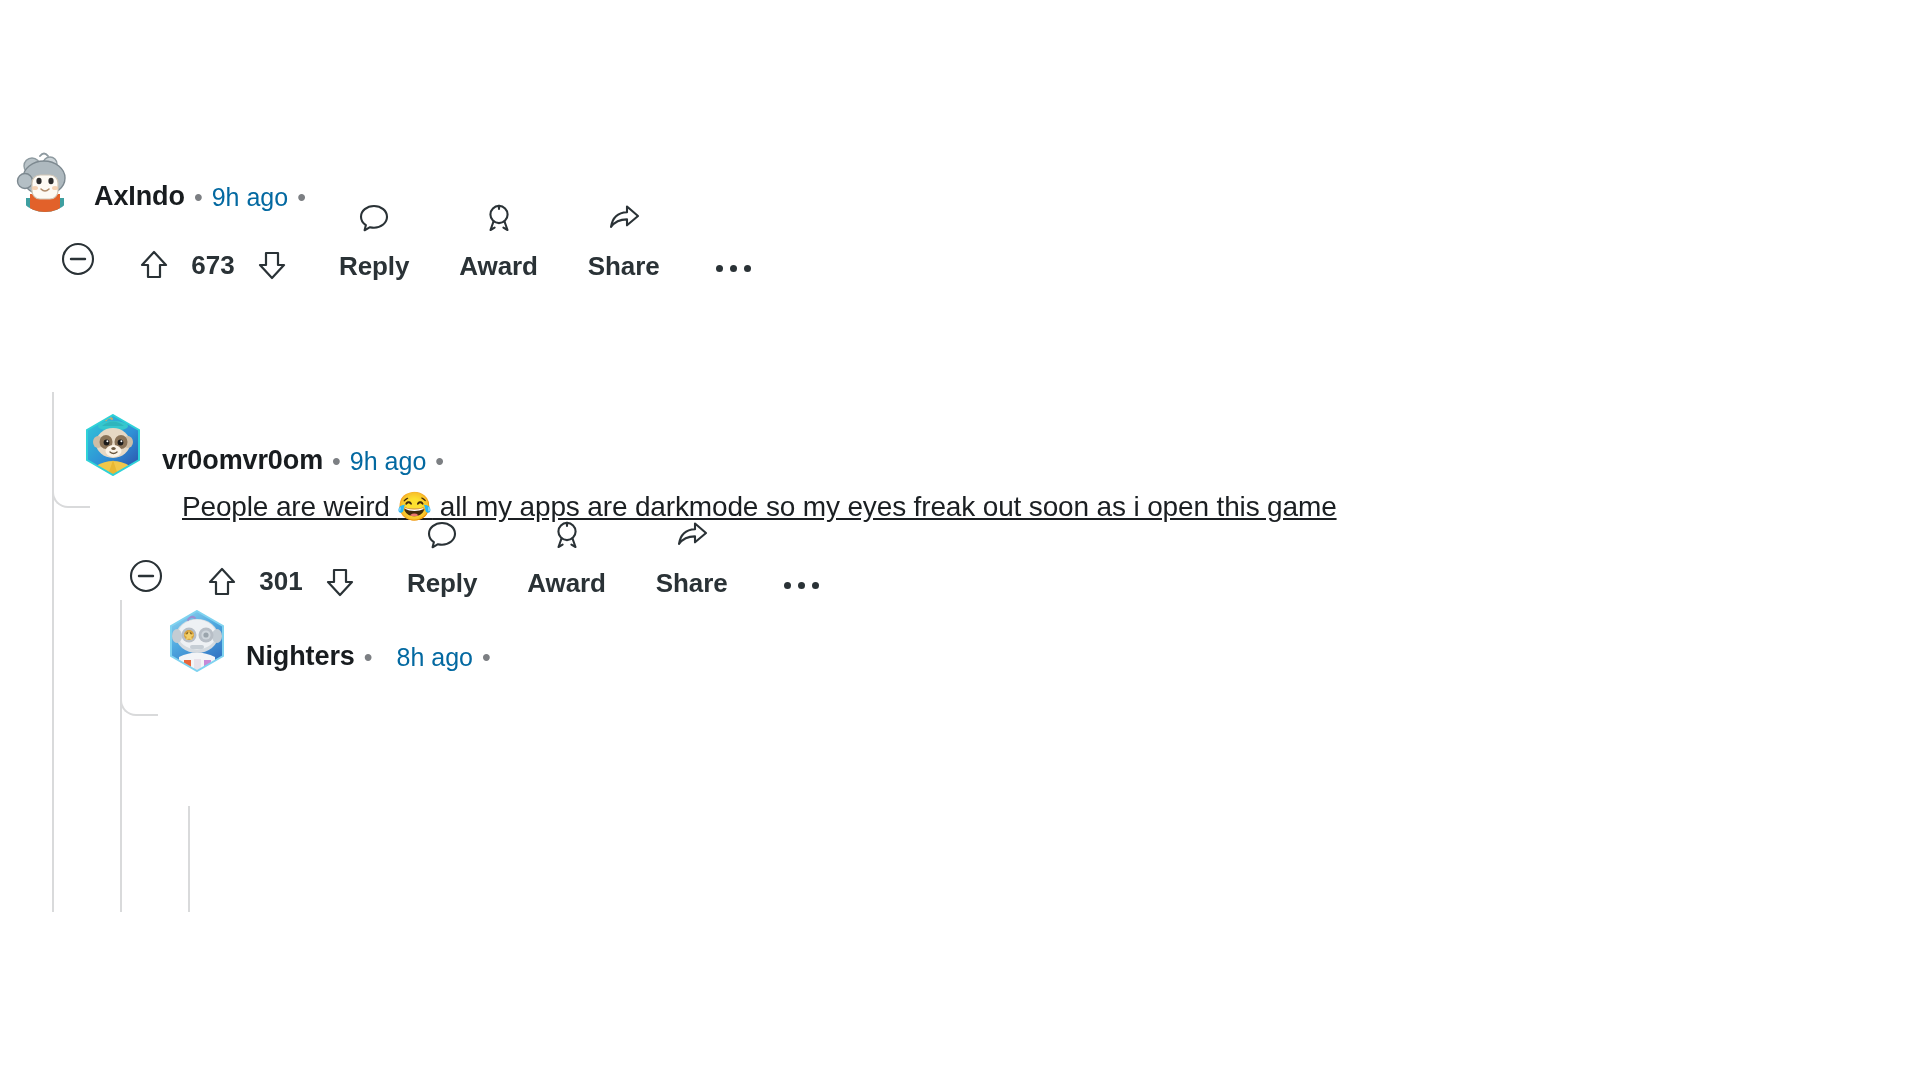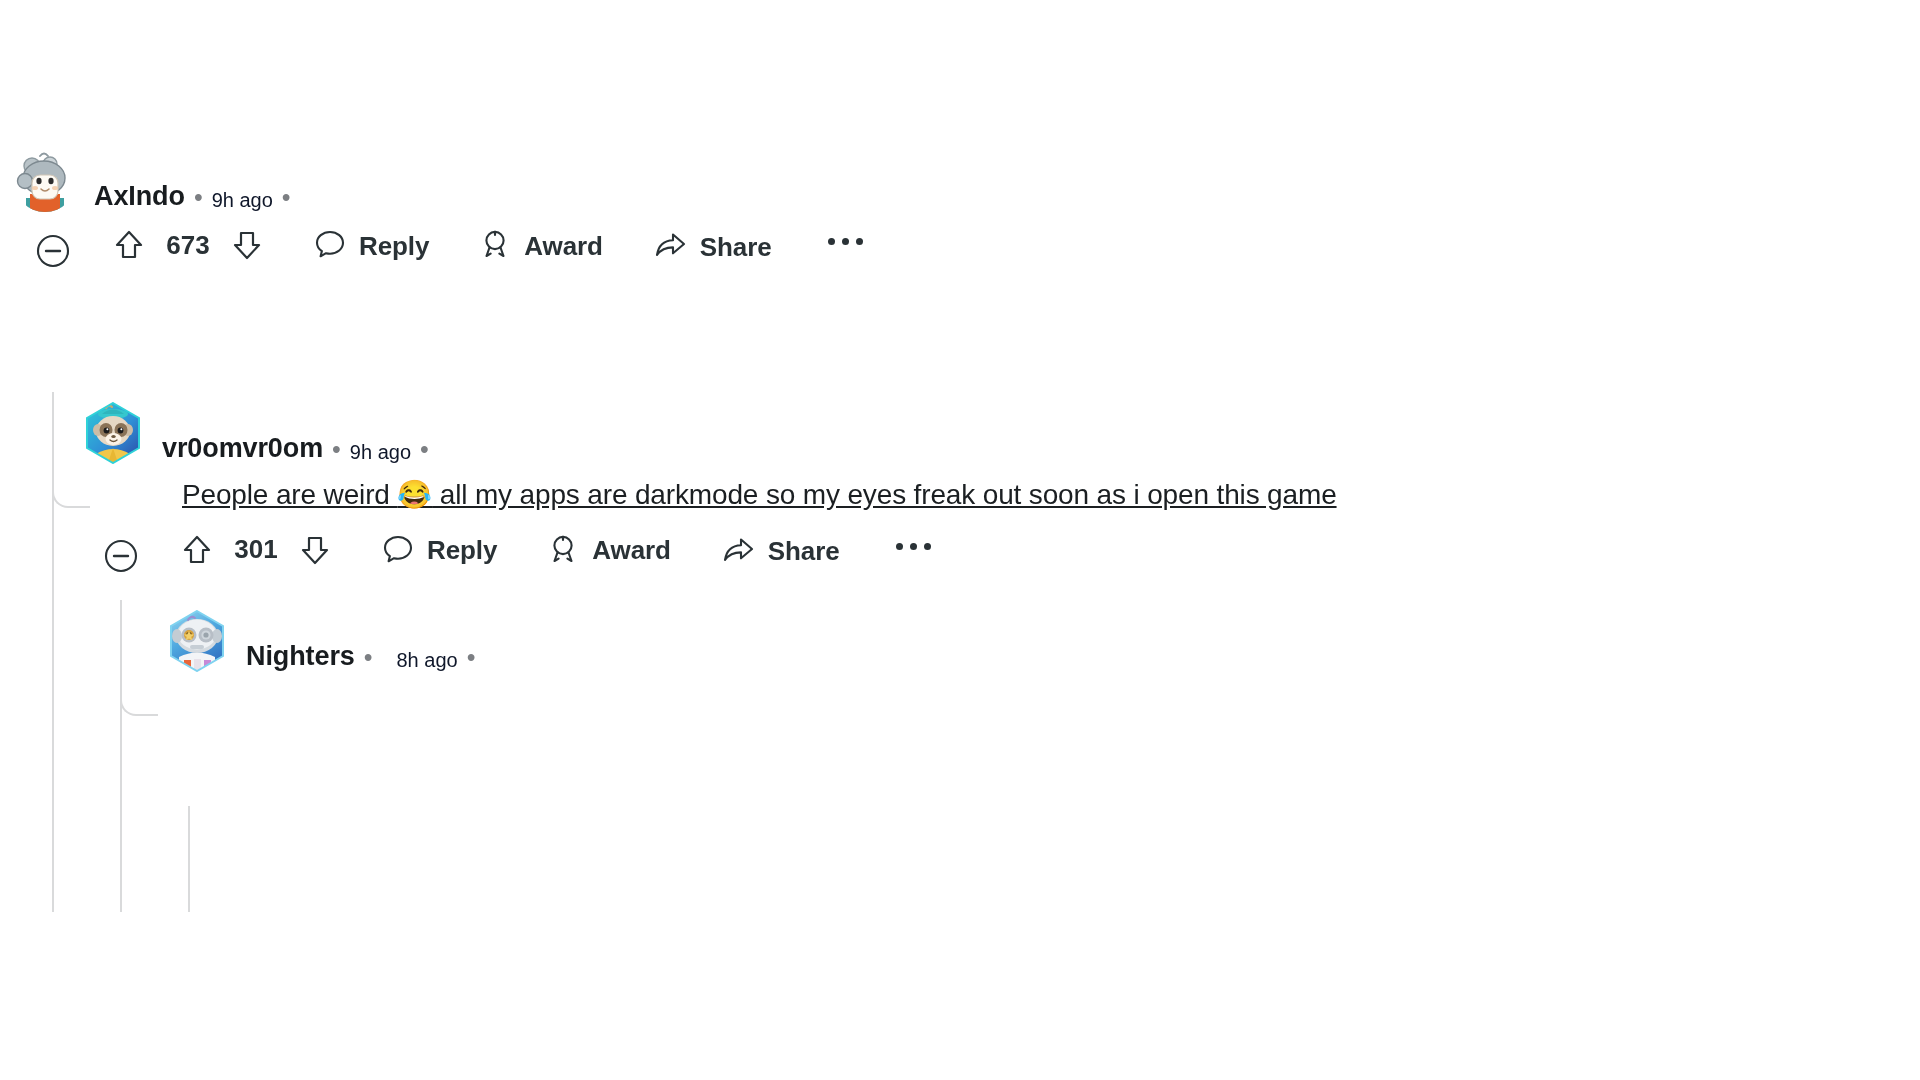--- a/index.html
+++ b/index.html
@@ -41,21 +41,21 @@
     border-bottom-left-radius: 16px;
     border-top: 0;
     border-right: 0;
   }
   .elbow-1 { left: 52px;  top: 470px; }
   .elbow-2 { left: 120px; top: 678px; }
 
   
   .comment { position: absolute; }
   .c0 { left: 0;    top: 148px; }
-  .c1 { left: 68px; top: 400px; }
+  .c1 { left: 68px; top: 412px; }
   .c2 { left: 152px; top: 608px; }
 
   .chead {
     display: flex;
     align-items: flex-end;
     height: 64px;
     gap: 0;
   }
 
   .avatar {
@@ -69,22 +69,22 @@
 
   .uname {
     font-size: 27px;
     font-weight: 700;
     color: #181c1f;
     letter-spacing: -0.1px;
     margin-left: 18px;
     white-space: nowrap;
   }
   .meta {
-    font-size: 20px;
-    color: #0f172a;
+    font-size: 25px;
+    color: #0369a1;
     white-space: nowrap;
     margin-left: 14px;
   }
   .dot-sep {
     color: #7c7f83;
     font-size: 25px;
     margin: 0 9px;
   }
 
   .cbody {
@@ -96,23 +96,24 @@
   }
   .c0 .cbody { margin-left: 114px; width: 1800px; margin-top: 10px; }
   .c1 .cbody { margin-left: 114px; width: 1700px; margin-top: 10px; text-decoration: underline; }
   .c2 .cbody { margin-left: 114px; width: 1640px; margin-top: 10px; }
 
   .emoji { font-size: 28px; }
 
   
   .actions {
     display: flex;
-    align-items: flex-start;
+    align-items: flex-end;
     height: 54px;
     margin-top: 16px;
+    padding-left: 25px;
   }
   .collapse-btn {
     width: 46px; height: 46px;
     flex: 0 0 46px;
     display: flex; align-items: center; justify-content: center;
     margin-left: 30px;
     cursor: pointer;
   }
   .c1 .collapse-btn { margin-left: 30px; }
 
@@ -133,20 +134,21 @@
     min-width: 56px;
     text-align: center;
   }
 
   .act {
     display: flex;
     align-items: center;
     gap: 13px;
     margin-left: 50px;
     cursor: pointer;
+    flex-direction: column;
   }
   .act-label {
     font-size: 26px;
     font-weight: 700;
     color: #2a3236;
     letter-spacing: -0.1px;
   }
   .overflow {
     margin-left: 52px;
     display: flex;

